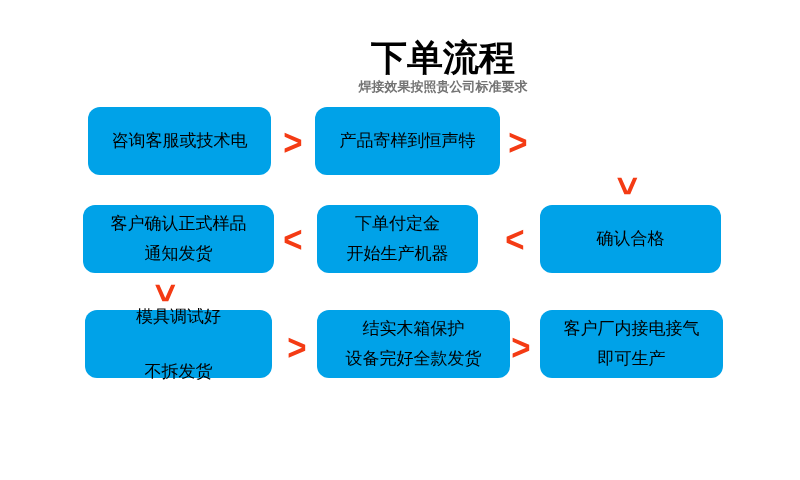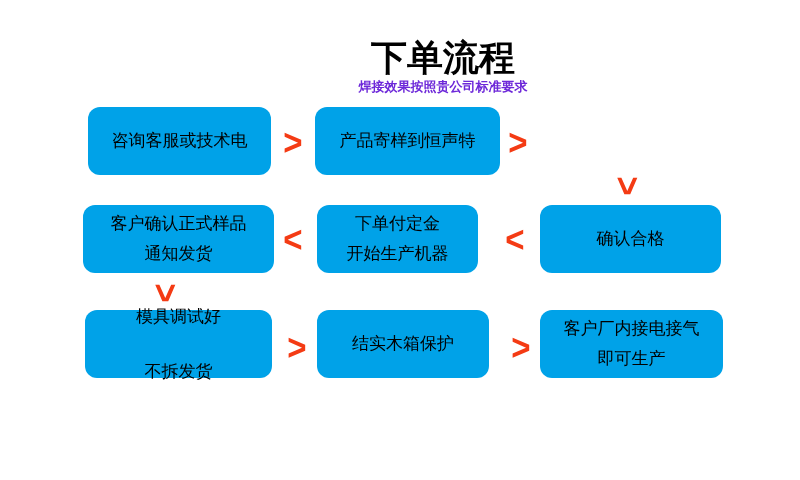--- a/index.html
+++ b/index.html
@@ -24,21 +24,21 @@
     color: #000000;
     white-space: nowrap;
   }
   .subtitle {
     position: absolute;
     top: 78px;
     left: 443px;
     transform: translateX(-50%);
     font-size: 13px;
     font-weight: bold;
-    color: #6d28d9;
+    color: #737373;
     white-space: nowrap;
   }
   .box {
     position: absolute;
     height: 68px;
     background: var(--box-blue, #00a2e8);
     border-radius: 12px;
     color: #000000;
     display: flex;
     flex-direction: column;
@@ -94,22 +94,23 @@
     <span>客户确认正式样品</span>
     <span>通知发货</span>
   </div>
   <span class="arrow down" style="left:154px;top:278px;">&gt;</span>
 
   <div class="box" style="left:85px;top:310px;width:187px;gap:25px;">
     <span>模具调试好</span>
     <span>不拆发货</span>
   </div>
   <span class="arrow" style="left:286px;top:332px;">&gt;</span>
-  <div class="box" style="left:317px;top:310px;width:172px;text-align:right;">
+  <div class="box" style="left:317px;top:310px;width:193px;text-align:right;">
     <span>结实木箱保护</span>
+    <span>设备完好全款发货</span>
   </div>
   <span class="arrow" style="left:510px;top:332px;">&gt;</span>
   <div class="box" style="left:540px;top:310px;width:183px;">
     <span>客户厂内接电接气</span>
     <span>即可生产</span>
   </div>
 
 </div>
 
 </body></html>

